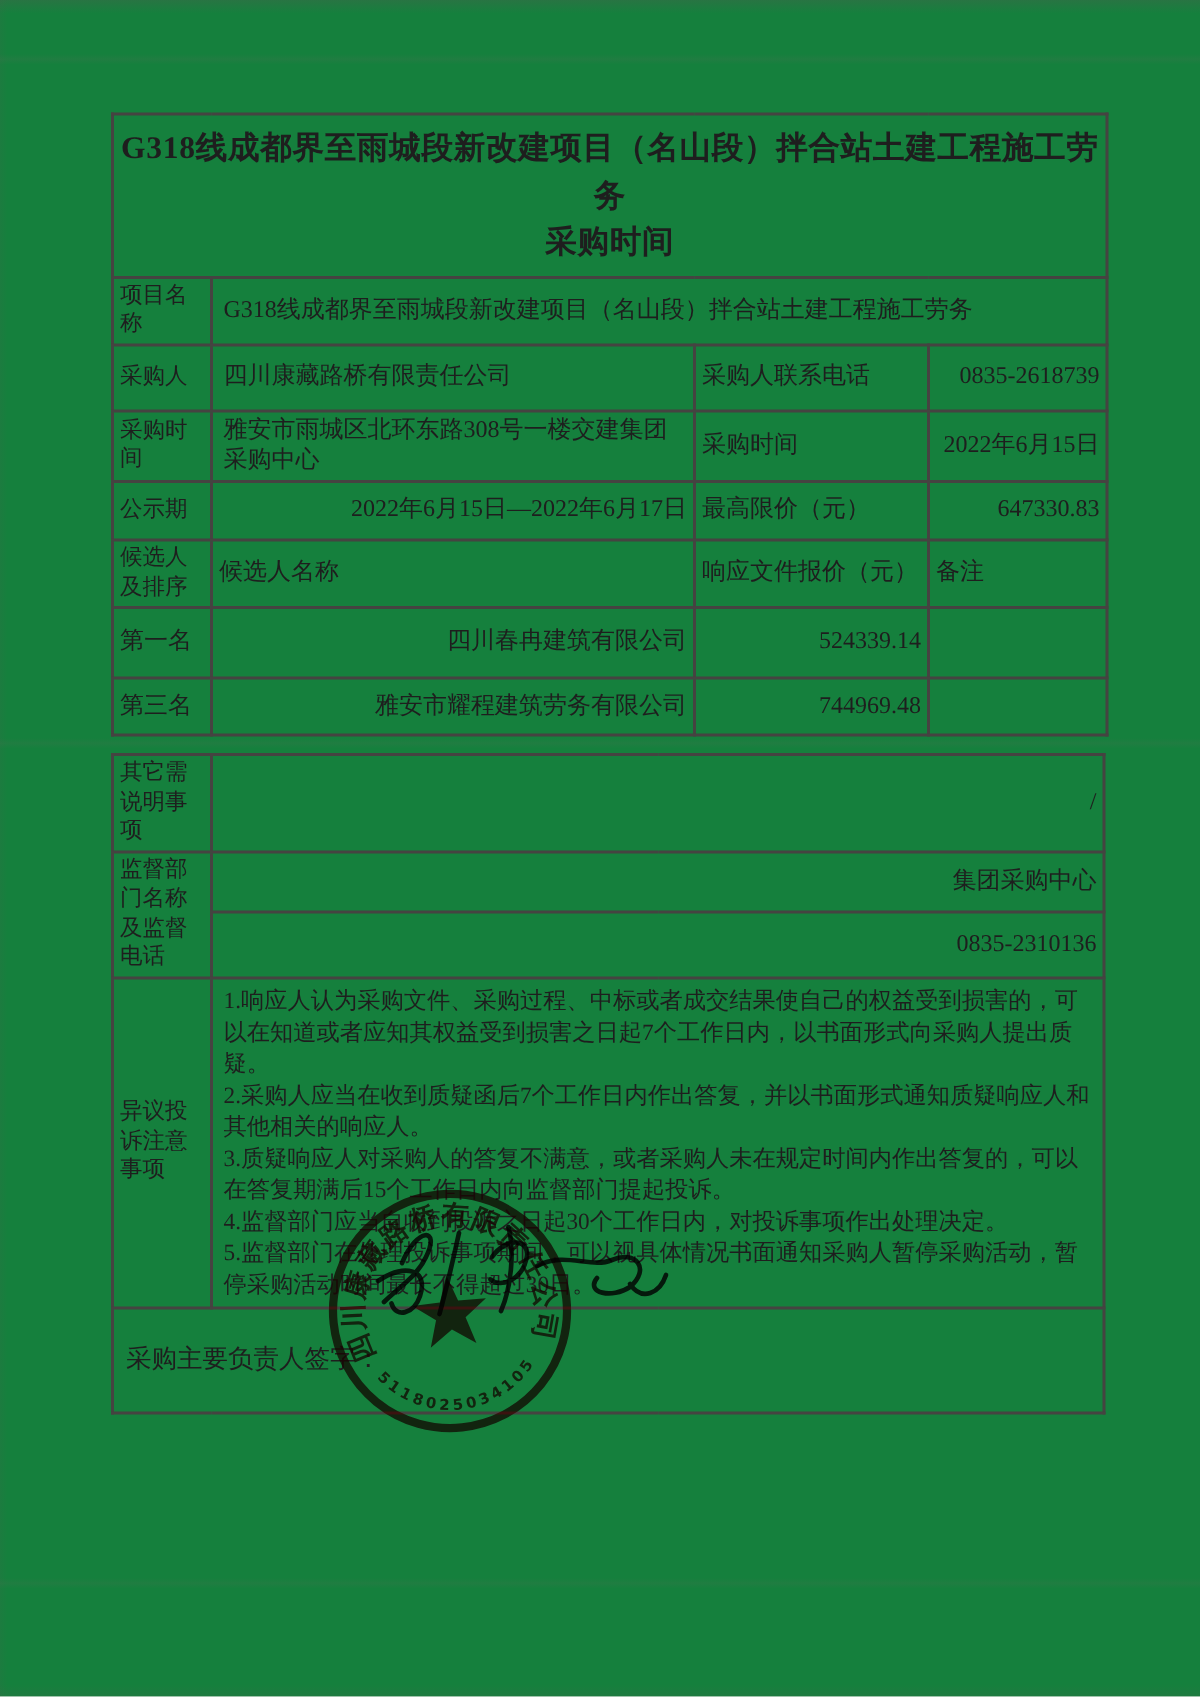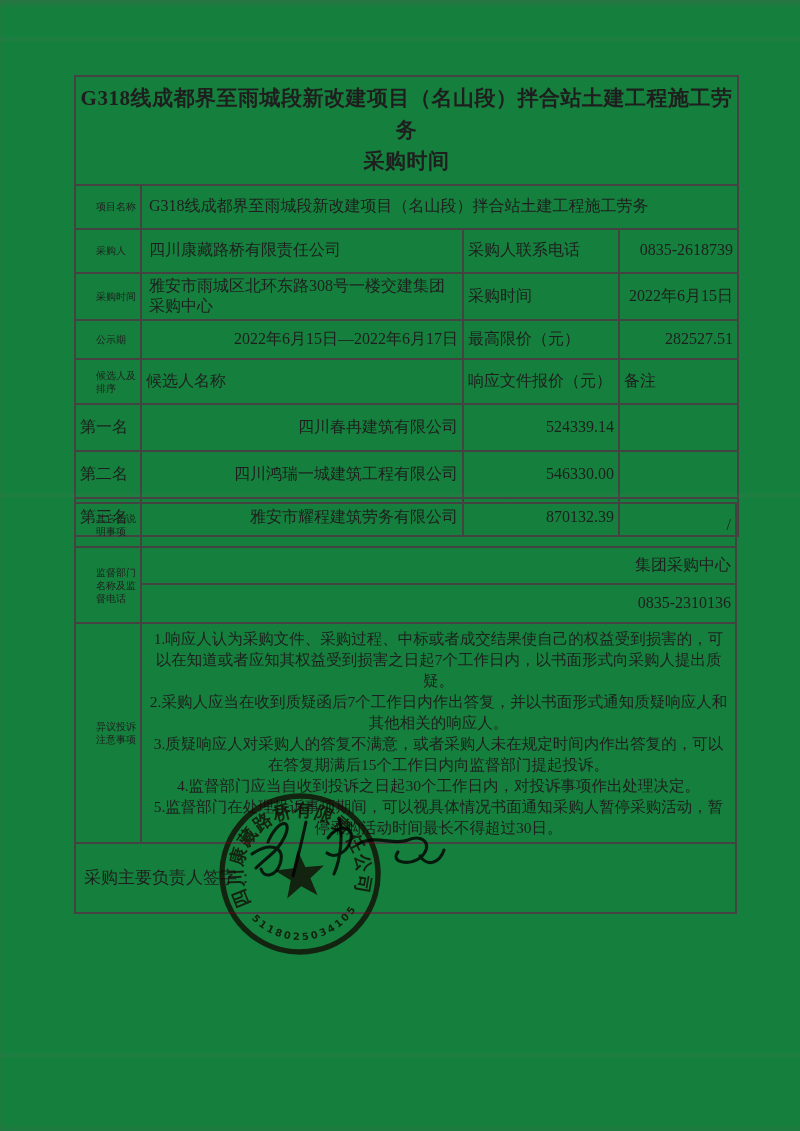--- a/index.html
+++ b/index.html
@@ -30,27 +30,27 @@
   .tbl-upper{top:75px;}
   .tbl-lower{top:502px;}
   td{border:2px solid #454341;padding:2px 4px;vertical-align:middle;font-size:16px;line-height:1.3;
      overflow:hidden;word-break:break-all;}
   .c-label{width:66px;border-radius:19px;}
   .c-name{width:322px;}
   .c-price{width:156px;}
   .c-remark{width:119px;}
 
   .title-cell{text-align:center;font-weight:bold;font-size:21px;line-height:1.5;letter-spacing:.5px;padding:6px 2px;}
-  .lab{font-size:10px;text-align:left;padding-left:20px;}
+  .lab{font-size:15px;text-align:left;padding-left:4px;}
   .lab-c{font-size:16px;}
   .val-l{text-align:left;padding-left:7px;}
   .val-c{text-align:right;}
   .hdr{text-align:left;}
   .notes{font-size:15.5px;line-height:21px;text-align:left;padding:4px 7px;vertical-align:middle;}
-  .notes div{margin:0;text-align:center;}
+  .notes div{margin:0;}
   .sig-cell{font-size:17px;text-align:left;padding-left:8px;vertical-align:middle;}
 
   .h-title{height:73px;}
   .h44{height:44px;}
   .h39{height:39px;}
   .h45{height:45px;}
   .h47{height:47px;}
   .h38{height:38px;padding-left:24px;}
   .h37{height:37px;}
   .h196{height:196px;}
@@ -92,44 +92,38 @@
     <tr class="h44">
       <td class="lab">采购时间</td>
       <td class="val-l">雅安市雨城区北环东路308号一楼交建集团采购中心</td>
       <td class="hdr">采购时间</td>
       <td class="val-c">2022年6月15日</td>
     </tr>
     <tr class="h39">
       <td class="lab">公示期</td>
       <td class="val-c">2022年6月15日—2022年6月17日</td>
       <td class="hdr">最高限价（元）</td>
-      <td class="val-c">282527.51</td>
+      <td class="val-c">647330.83</td>
     </tr>
     <tr class="h45">
       <td class="lab">候选人及排序</td>
       <td class="hdr">候选人名称</td>
       <td class="hdr">响应文件报价（元）</td>
       <td class="hdr">备注</td>
     </tr>
     <tr class="h47">
       <td class="lab-c">第一名</td>
       <td class="val-c">四川春冉建筑有限公司</td>
       <td class="val-c">524339.14</td>
       <td class="val-c"></td>
     </tr>
-    <tr class="h47">
-      <td class="lab-c">第二名</td>
-      <td class="val-c">四川鸿瑞一城建筑工程有限公司</td>
-      <td class="val-c">546330.00</td>
-      <td class="val-c"></td>
-    </tr>
     <tr class="h38">
       <td class="lab-c">第三名</td>
       <td class="val-c">雅安市耀程建筑劳务有限公司</td>
-      <td class="val-c">870132.39</td>
+      <td class="val-c">744969.48</td>
       <td class="val-c"></td>
     </tr>
   </tbody>
     </table>
 
   <table class="tbl-lower">
     <colgroup>
         <col class="c-label">
         <col>
         <col>

